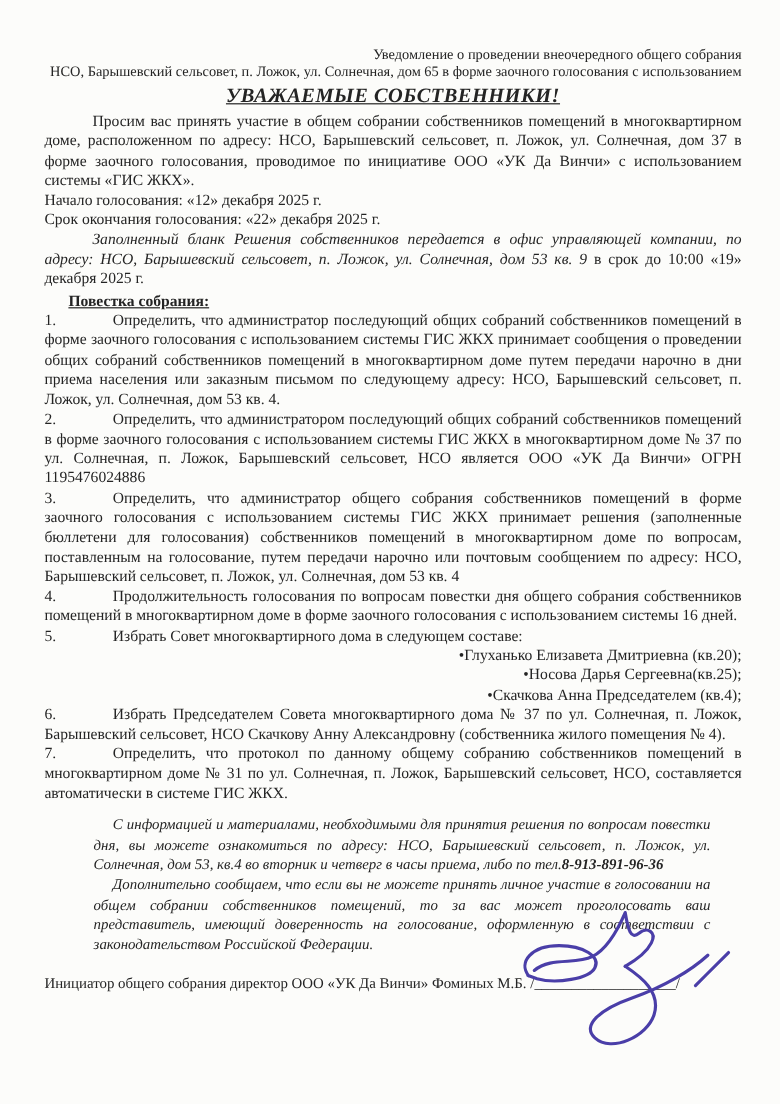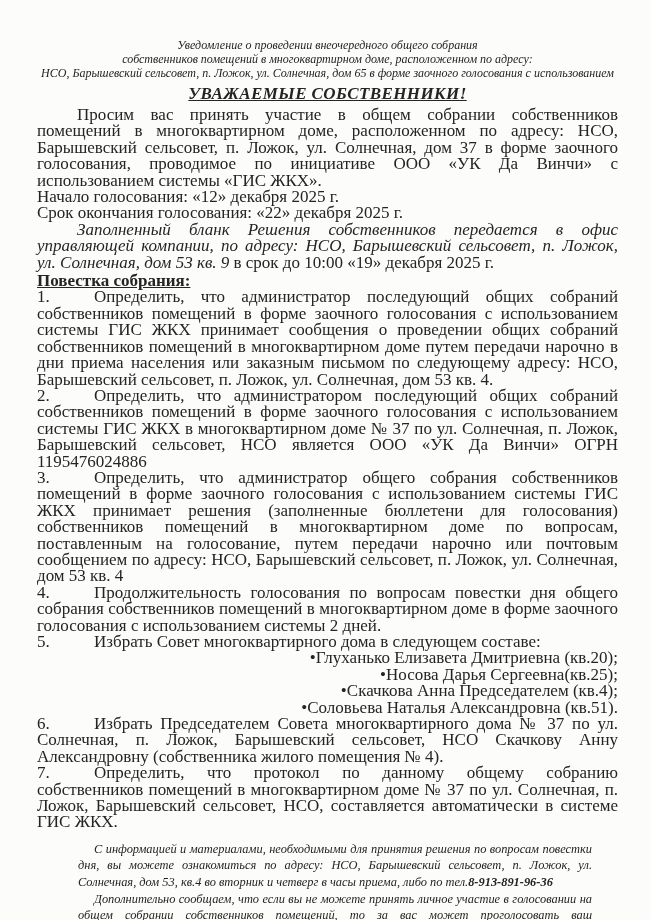--- a/index.html
+++ b/index.html
@@ -14,33 +14,33 @@
     margin:0 auto;
     background:var(--paper);
     color:var(--ink);
     font-family:"Liberation Serif","DejaVu Serif",serif;
     box-sizing:border-box;
     padding:38px 32px 0 37px;
     overflow:hidden;
   }
   p{margin:0;}
   
-  .hdr{font-style:italic;font-size:12px;line-height:14px;text-align:center;}
+  .hdr{font-size:12px;line-height:14px;text-align:right;}
   .doc-title{
     font-size:17px;font-weight:bold;font-style:italic;
     text-align:center;margin:4px 0 3px;
     letter-spacing:.4px;
   }
   .doc-title span{text-decoration:underline;text-align:center;}
   
-  .body-text{font-size:17px;line-height:16.4px;font-family:Liberation Serif, serif;}
+  .body-text{font-size:13px;line-height:16.4px;font-family:Liberation Serif, serif;}
   .jst{text-align:justify;}
   .indent{text-indent:40px;}
   .agenda-heading{font-weight:bold;margin-top:2px;}
-  .agenda-heading span{text-decoration:underline;}
+  .agenda-heading span{text-decoration:underline;margin-left:20px;}
   .agenda-item .item-num{display:inline-block;width:57px;}
   .bullets{padding-left:48px;text-align:right;}
   .bullet-line .bullet-marker{display:inline-block;width:17px;}
   .ital{font-style:italic;}
   .info-block{
     margin:10px 26px 0 41px;
     font-style:italic;
     font-size:12.4px;line-height:16.6px;
   }
   .info-block p{text-indent:16px;text-align:justify;}
@@ -66,48 +66,46 @@
     stroke-linejoin:round;
   }
 </style>
 </head>
 <body>
 
 <div class="page">
 
   <div>
     <p class="hdr">Уведомление о проведении внеочередного общего собрания</p>
-    <p class="hdr">собственников помещений в многоквартирном доме, расположенном по адресу:</p>
     <p class="hdr">НСО, Барышевский сельсовет, п. Ложок, ул. Солнечная, дом 65 в форме заочного голосования с использованием</p>
   </div>
 
   <p class="doc-title"><span>УВАЖАЕМЫЕ СОБСТВЕННИКИ!</span></p>
 
   <div class="body-text">
     <p class="jst indent">Просим вас принять участие в общем собрании собственников помещений в многоквартирном доме, расположенном по адресу: НСО, Барышевский сельсовет, п. Ложок, ул. Солнечная, дом 37 в форме заочного голосования, проводимое по инициативе ООО «УК Да Винчи» с использованием системы «ГИС ЖКХ».</p>
     <p>Начало голосования: «12» декабря 2025 г.</p>
     <p>Срок окончания голосования: «22» декабря 2025 г.</p>
     <p class="jst indent"><span class="ital">Заполненный бланк Решения собственников передается в офис управляющей компании, по адресу: НСО, Барышевский сельсовет, п. Ложок, ул. Солнечная, дом 53 кв. 9</span><span> в срок до 10:00 «19» декабря 2025 г.</span></p>
 
     <p class="agenda-heading"><span>Повестка собрания:</span></p>
 
     <div>
         <p class="jst agenda-item"><span class="item-num">1.</span><span>Определить, что администратор последующий общих собраний собственников помещений в форме заочного голосования с использованием системы ГИС ЖКХ принимает сообщения о проведении общих собраний собственников помещений в многоквартирном доме путем передачи нарочно в дни приема населения или заказным письмом по следующему адресу: НСО, Барышевский сельсовет, п. Ложок, ул. Солнечная, дом 53 кв. 4.</span></p>
         <p class="jst agenda-item"><span class="item-num">2.</span><span>Определить, что администратором последующий общих собраний собственников помещений в форме заочного голосования с использованием системы ГИС ЖКХ в многоквартирном доме № 37 по ул. Солнечная, п. Ложок, Барышевский сельсовет, НСО является ООО «УК Да Винчи» ОГРН 1195476024886</span></p>
         <p class="jst agenda-item"><span class="item-num">3.</span><span>Определить, что администратор общего собрания собственников помещений в форме заочного голосования с использованием системы ГИС ЖКХ принимает решения (заполненные бюллетени для голосования) собственников помещений в многоквартирном доме по вопросам, поставленным на голосование, путем передачи нарочно или почтовым сообщением по адресу: НСО, Барышевский сельсовет, п. Ложок, ул. Солнечная, дом 53 кв. 4</span></p>
-        <p class="jst agenda-item"><span class="item-num">4.</span><span>Продолжительность голосования по вопросам повестки дня общего собрания собственников помещений в многоквартирном доме в форме заочного голосования с использованием системы 2 дней.</span></p>
+        <p class="jst agenda-item"><span class="item-num">4.</span><span>Продолжительность голосования по вопросам повестки дня общего собрания собственников помещений в многоквартирном доме в форме заочного голосования с использованием системы 16 дней.</span></p>
         <p class="jst agenda-item"><span class="item-num">5.</span><span>Избрать Совет многоквартирного дома в следующем составе:</span></p>
         <div class="bullets">
           <p class="bullet-line"><span class="bullet-marker">•</span><span>Глуханько Елизавета Дмитриевна (кв.20);</span></p>
           <p class="bullet-line"><span class="bullet-marker">•</span><span>Носова Дарья Сергеевна(кв.25);</span></p>
           <p class="bullet-line"><span class="bullet-marker">•</span><span>Скачкова Анна Председателем (кв.4);</span></p>
-          <p class="bullet-line"><span class="bullet-marker">•</span><span>Соловьева Наталья Александровна (кв.51).</span></p>
         </div>
         <p class="jst agenda-item"><span class="item-num">6.</span><span>Избрать Председателем Совета многоквартирного дома № 37 по ул. Солнечная, п. Ложок, Барышевский сельсовет, НСО Скачкову Анну Александровну (собственника жилого помещения № 4).</span></p>
-        <p class="jst agenda-item"><span class="item-num">7.</span><span>Определить, что протокол по данному общему собранию собственников помещений в многоквартирном доме № 37 по ул. Солнечная, п. Ложок, Барышевский сельсовет, НСО, составляется автоматически в системе ГИС ЖКХ.</span></p>
+        <p class="jst agenda-item"><span class="item-num">7.</span><span>Определить, что протокол по данному общему собранию собственников помещений в многоквартирном доме № 31 по ул. Солнечная, п. Ложок, Барышевский сельсовет, НСО, составляется автоматически в системе ГИС ЖКХ.</span></p>
       </div>
   </div>
 
   <div class="info-block">
     <p><span>С информацией и материалами, необходимыми для принятия решения по вопросам повестки дня, вы можете ознакомиться по адресу: НСО, Барышевский сельсовет, п. Ложок, ул. Солнечная, дом 53, кв.4 во вторник и четверг в часы приема, либо по тел.</span><span class="phone">8-913-891-96-36</span></p>
     <p><span>Дополнительно сообщаем, что если вы не можете принять личное участие в голосовании на общем собрании собственников помещений, то за вас может проголосовать ваш представитель, имеющий доверенность на голосование, оформленную в соответствии с законодательством Российской Федерации.</span></p>
   </div>
 
   <p class="initiator">
     <span>Инициатор общего собрания директор ООО «УК Да Винчи» Фоминых М.Б. /</span><span class="sig-blank">___________________</span><span>/</span>

